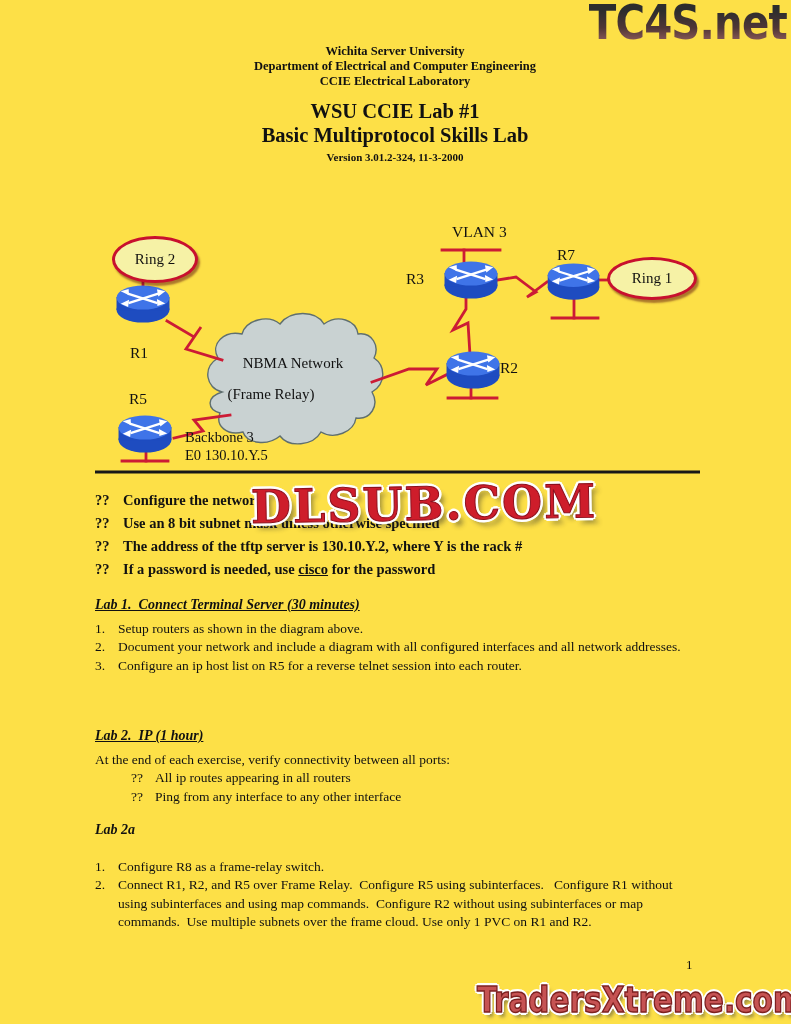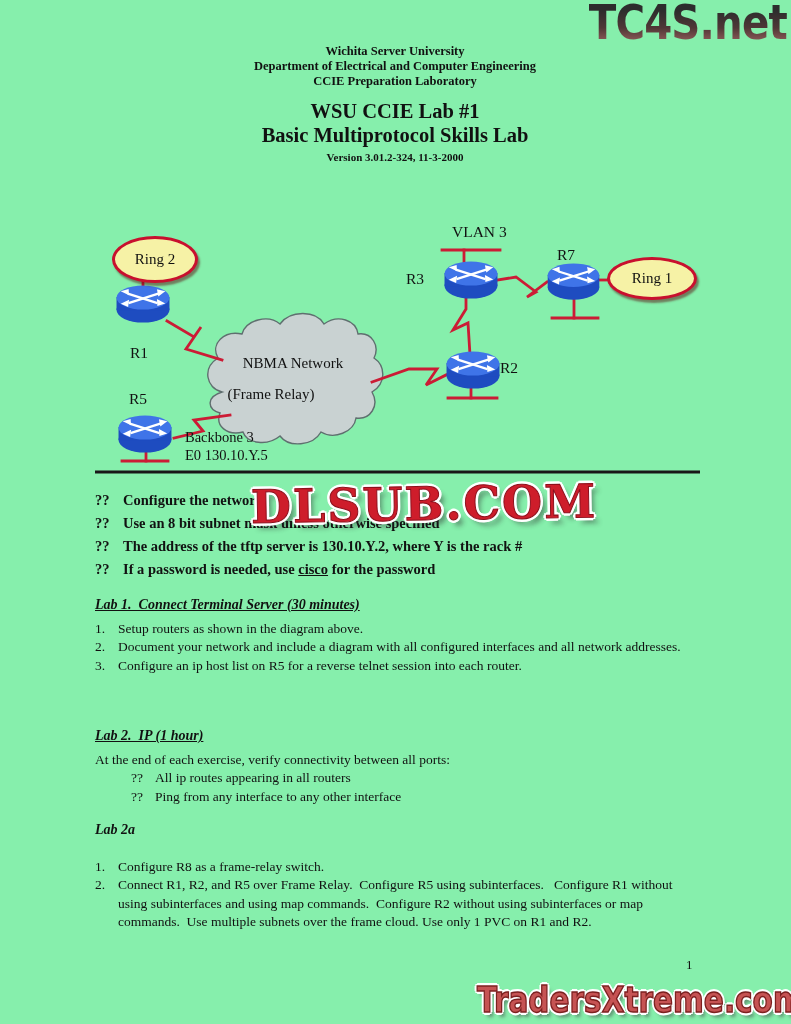--- a/index.html
+++ b/index.html
@@ -1,16 +1,16 @@
 <!DOCTYPE html>
 <html><head>
 <meta charset="utf-8">
 <style>
   html,body{margin:0;padding:0;background:#888;}
-  #page{position:relative;width:791px;height:1024px;background:#86efac;margin:0 auto;
+  #page{position:relative;width:791px;height:1024px;background:#fde047;margin:0 auto;
         font-family:"Liberation Serif",serif;color:#111;overflow:hidden;}
 
   
   #tc4s{position:absolute;top:-4px;right:4px;font-family:"DejaVu Sans",sans-serif;
         font-weight:bold;font-size:48px;letter-spacing:-1px;transform:scaleX(.84);
         transform-origin:100% 0;color:#3a3a3a;line-height:1.1;}
   @supports ((-webkit-background-clip:text) or (background-clip:text)){
     #tc4s{background:linear-gradient(180deg,#2d2d2d 28%,#4f3636 60%,#a26864 95%);
           -webkit-background-clip:text;background-clip:text;color:transparent;}
   }
@@ -83,21 +83,21 @@
 </style>
 </head>
 <body>
 
 <div id="page">
 
   <div id="tc4s">TC4S.net</div>
 
   <div class="hdr" id="hdr1">Wichita Server University</div>
   <div class="hdr" id="hdr2">Department of Electrical and Computer Engineering</div>
-  <div class="hdr" id="hdr3">CCIE Preparation Laboratory</div>
+  <div class="hdr" id="hdr3">CCIE Electrical Laboratory</div>
   <div class="hdr" id="title1">WSU CCIE Lab #1</div>
   <div class="hdr" id="title2">Basic Multiprotocol Skills Lab</div>
   <div class="hdr" id="version">Version 3.01.2-324, 11-3-2000</div>
 
   <svg id="diagram-svg" width="791" height="500" viewBox="0 0 791 500">
     <defs>
       <symbol id="routerSym" viewBox="0 0 60 42">
         <ellipse cx="30" cy="27" rx="28.5" ry="13.5" fill="#1e4cc0"></ellipse>
         <rect x="1.5" y="13" width="57" height="14" fill="#1e4cc0"></rect>
         <ellipse cx="30" cy="13.5" rx="28.5" ry="13" fill="#3f74e8"></ellipse>

